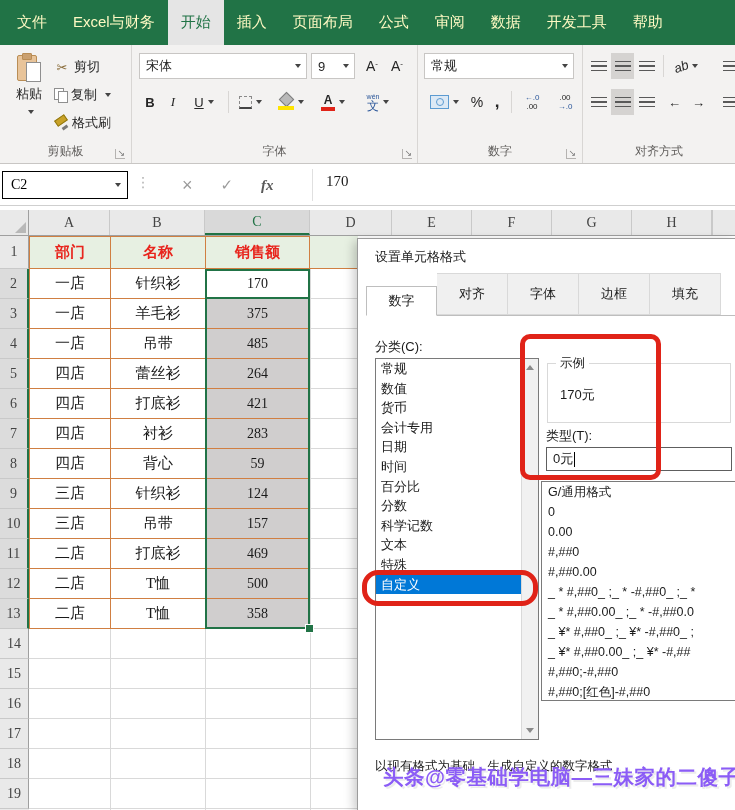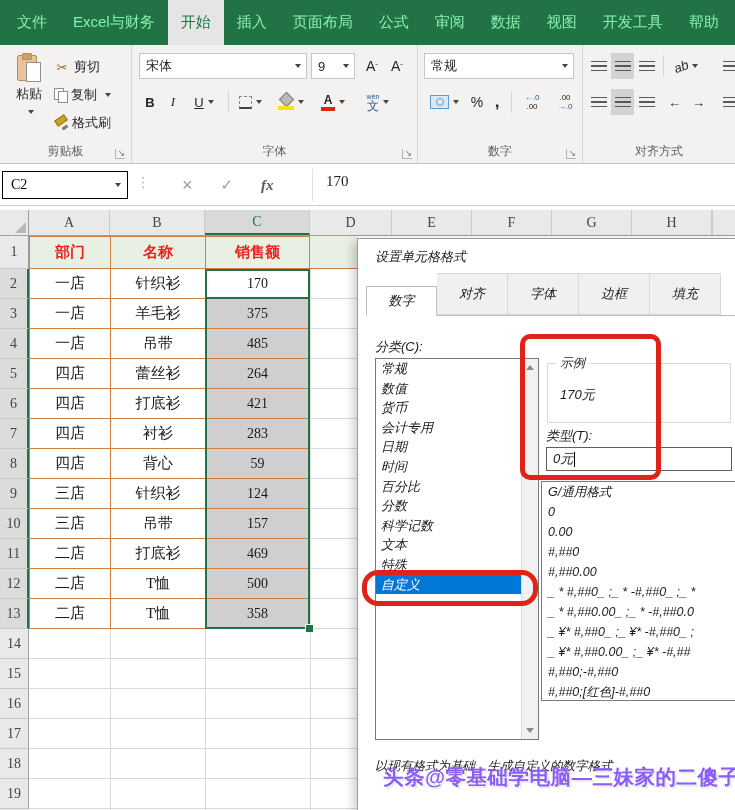--- a/index.html
+++ b/index.html
@@ -3,21 +3,21 @@
 <meta charset="utf-8">
 <style>
   html,body{margin:0;padding:0;background:#fff;}
   .app{position:relative;width:735px;height:810px;overflow:hidden;background:#fff;
        font-family:"Liberation Sans",sans-serif;-webkit-font-smoothing:antialiased;}
   .serif{font-family:"Liberation Serif","DejaVu Serif",serif;}
 
   
   .tabbar{position:absolute;left:0;top:0;width:735px;height:45px;background:#217346;
           display:flex;align-items:stretch;padding-left:4px;box-sizing:border-box;}
-  .rtab{color:#86efac;font-size:15px;display:flex;align-items:center;padding:0 13px;cursor:default;white-space:nowrap;}
+  .rtab{color:#fef9c3;font-size:15px;display:flex;align-items:center;padding:0 13px;cursor:default;white-space:nowrap;}
   .rtab.active{background:#e5e5e5;color:#217346;}
 
   
   .ribbon{position:absolute;left:0;top:45px;width:735px;height:119px;background:#f3f2f1;
           border-bottom:1px solid #c8c6c4;box-sizing:border-box;font-size:13px;color:#262626;}
   .rgroup{position:absolute;top:0;height:118px;border-right:1px solid #d8d6d4;box-sizing:border-box;}
   .g-clip{left:0;width:132px;}
   .g-font{left:132px;width:286px;}
   .g-num{left:418px;width:165px;}
   .g-align{left:583px;width:152px;border-right:none;}
@@ -126,21 +126,21 @@
   .d1cell{position:absolute;left:310px;top:236px;width:48px;height:33px;background:#e7f0e2;
           border-bottom:1px solid #d07f42;box-sizing:border-box;z-index:3;}
   .selbox{position:absolute;left:205px;top:269px;width:105px;height:360px;border:2px solid #217346;
           box-sizing:border-box;z-index:4;pointer-events:none;}
   .activeline{position:absolute;left:205px;top:297px;width:105px;height:2px;background:#217346;z-index:4;}
   .handle{position:absolute;left:305px;top:624px;width:7px;height:7px;background:#217346;border:1px solid #fff;z-index:5;}
 
   
   .dialog{position:absolute;left:357px;top:238px;width:378px;height:572px;background:#fff;
           border:1px solid #9b9b9b;border-right:none;border-bottom:none;box-sizing:border-box;
-          box-shadow:-3px 3px 10px rgba(0,0,0,.22);z-index:10;font-size:13px;color:#1a1a1a;font-style:italic;}
+          box-shadow:-3px 3px 10px rgba(0,0,0,.22);z-index:10;font-size:13px;color:#1a1a1a;}
   .dtitle{position:absolute;left:17px;top:9px;font-size:13px;}
   .dtabs{position:absolute;left:8px;top:47px;right:0;height:30px;display:flex;align-items:flex-end;
          border-bottom:1px solid #bebebe;box-sizing:border-box;}
   .dtab{width:71px;height:42px;display:flex;align-items:center;justify-content:center;background:#f0f0f0;
         border:1px solid #d9d9d9;border-left:none;box-sizing:border-box;cursor:default;}
   .dtab:first-of-type{border-left:1px solid #d9d9d9;}
   .dtab.active{background:#fff;height:30px;border:1px solid #bebebe;border-bottom:1px solid #fff;
                margin-bottom:-1px;position:relative;z-index:1;}
   .catlabel{position:absolute;left:17px;top:99px;}
   .catlist{position:absolute;left:17px;top:119px;width:164px;height:382px;border:1px solid #7a7a7a;
@@ -177,21 +177,20 @@
 
   <div class="tabbar">
     <div class="rtab">文件</div>
       <div class="rtab">Excel与财务</div>
       <div class="rtab active">开始</div>
       <div class="rtab">插入</div>
       <div class="rtab">页面布局</div>
       <div class="rtab">公式</div>
       <div class="rtab">审阅</div>
       <div class="rtab">数据</div>
-      <div class="rtab">视图</div>
       <div class="rtab">开发工具</div>
       <div class="rtab">帮助</div>
   </div>
 
   <div class="ribbon">
 
     <div class="rgroup g-clip">
       <div class="bigbtn">
         <div class="clip-icon">
           <i class="clip-body"></i>

